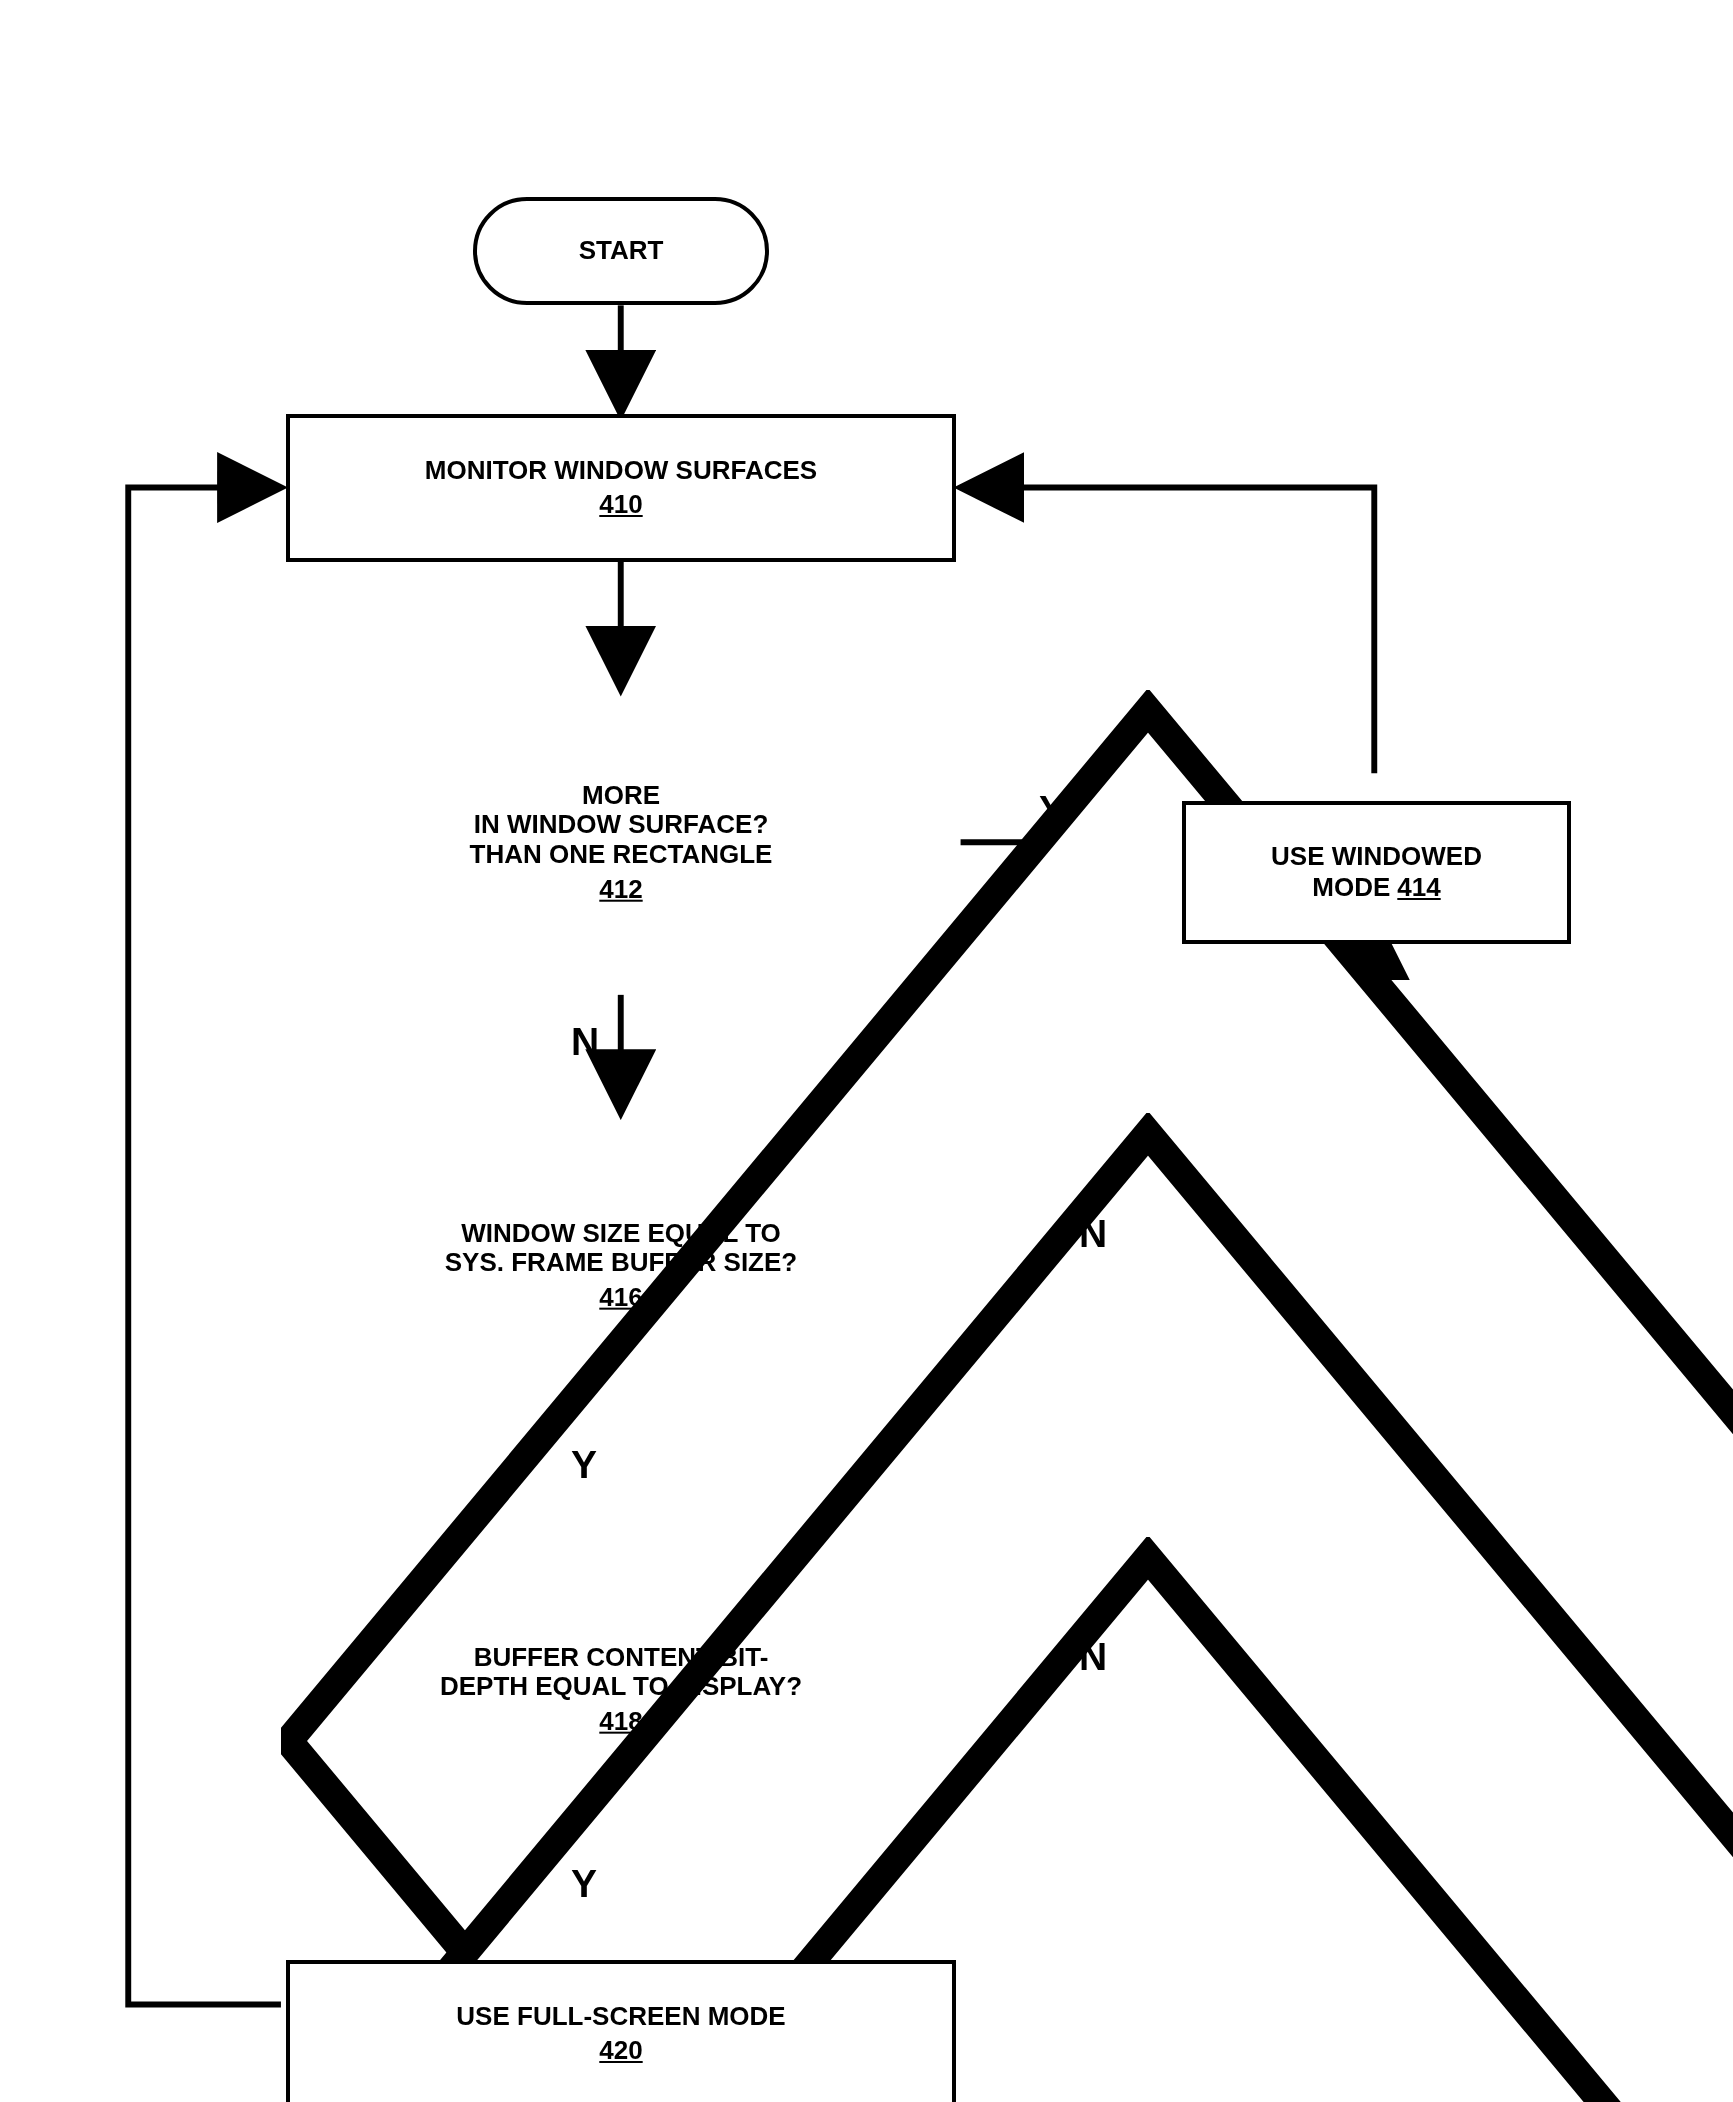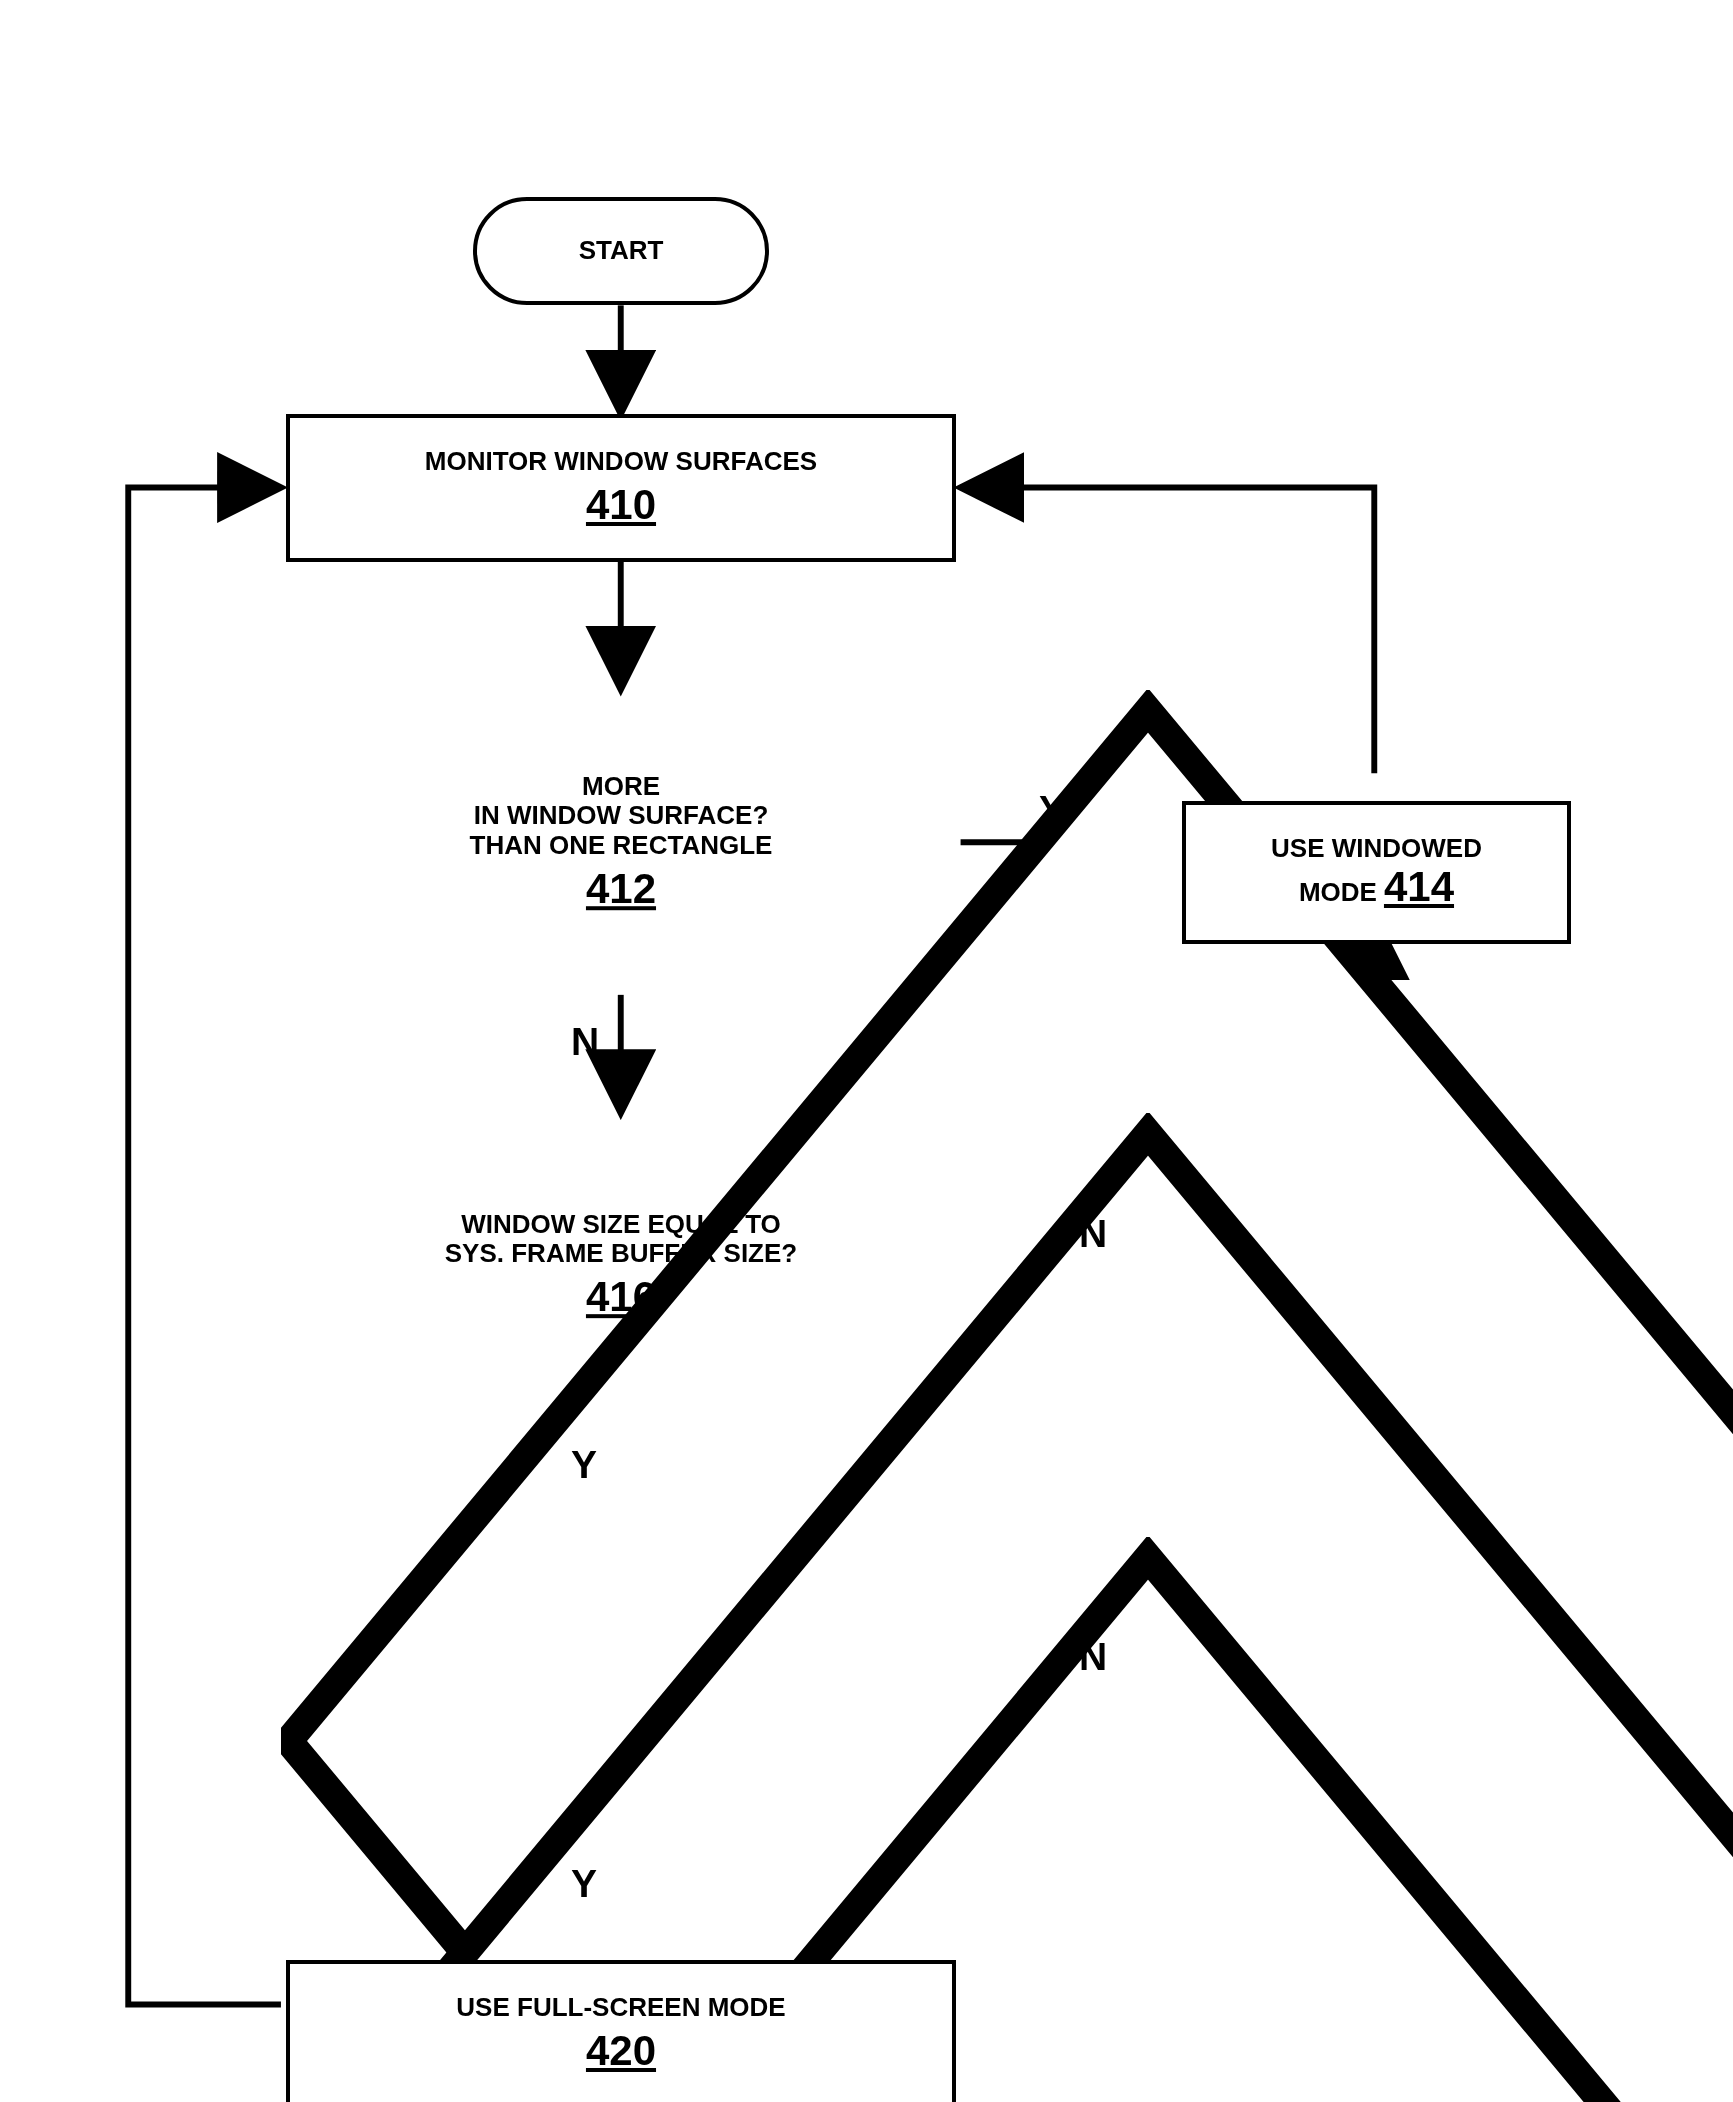--- a/index.html
+++ b/index.html
@@ -28,21 +28,21 @@
   }
   .terminator {
     border-radius: 99px;
   }
   .label {
     font-size: 26px;
     font-weight: bold;
     line-height: 1.15;
   }
   .ref {
-    font-size: 42px;
+    font-size: 26px;
     font-weight: bold;
     text-decoration: underline;
     margin-top: 3.9px;
   }
   .diamond-wrap {
     position: absolute;
     box-sizing: border-box;
   }
   .diamond-shape {
     position: absolute;
@@ -132,20 +132,25 @@
       <div class="label">WINDOW SIZE EQUAL TO</div>
       <div class="label">SYS. FRAME BUFFER SIZE?</div>
       <div class="ref" style="display:inline-block">416</div>
     </div>
   </div>
 
   <div class="diamond-wrap" style="left:281px; top:1537px; width:680px; height:305px;">
     <svg class="diamond-shape" viewBox="0 0 690 310" preserveAspectRatio="none">
       <polygon points="345,3 687,155 345,307 3,155" fill="#fff" stroke="#000" stroke-width="6"></polygon>
     </svg>
+    <div class="diamond-text" style="width:552px;">
+      <div class="label">BUFFER CONTENT BIT-</div>
+      <div class="label">DEPTH EQUAL TO DISPLAY?</div>
+      <div class="ref" style="display:inline-block">418</div>
+    </div>
   </div>
 
   <div class="box" style="left:1182px; top:773px; width:389px; height:143px;margin-top:28px;">
     <div class="label">USE WINDOWED</div>
     <div style="display:flex; gap:7px; align-items:baseline;">
       <span class="label">MODE </span>
       <span class="ref" style="margin-top:0;">414</span>
     </div>
   </div>
 

